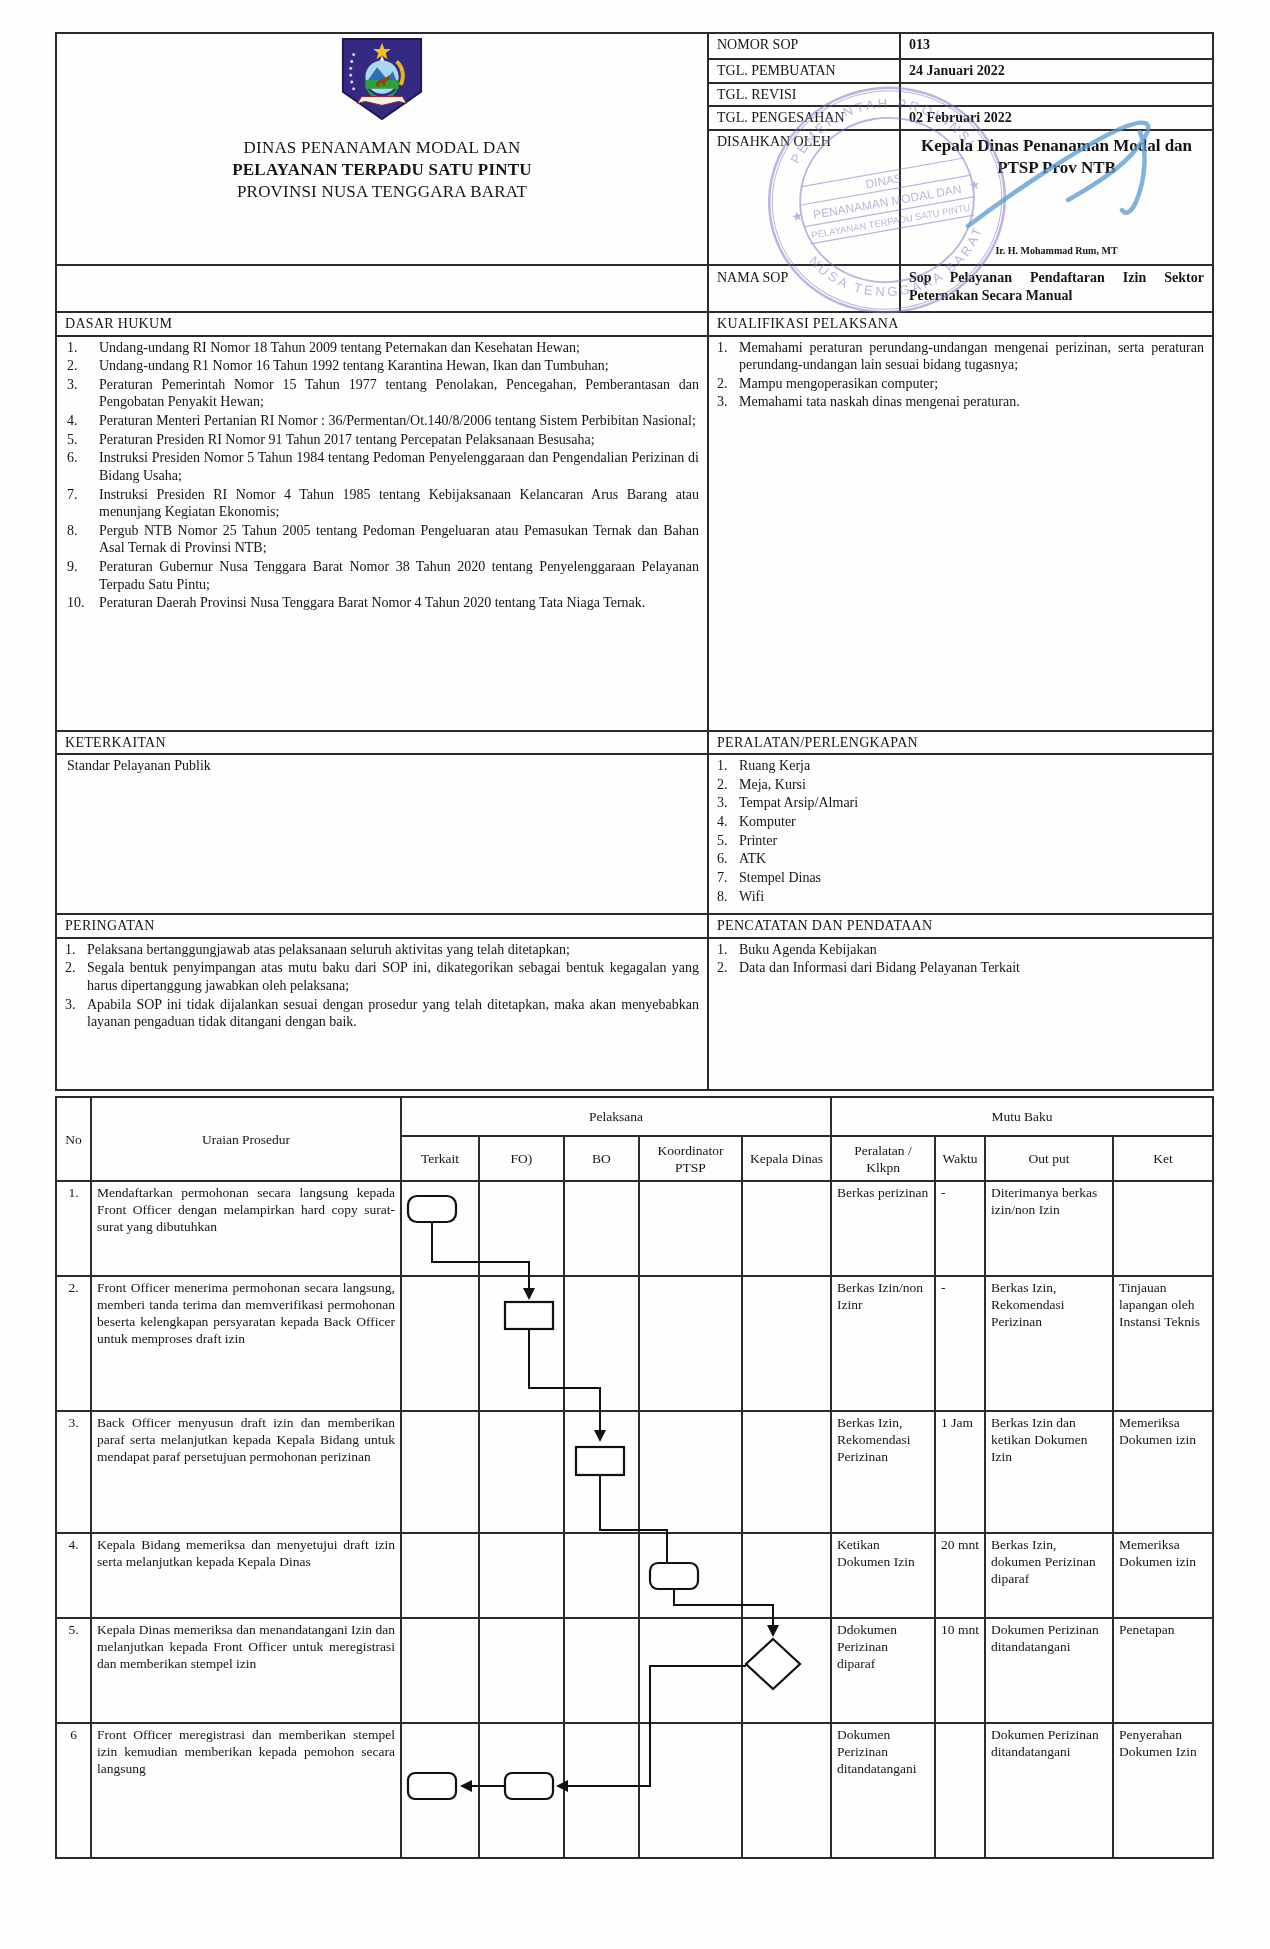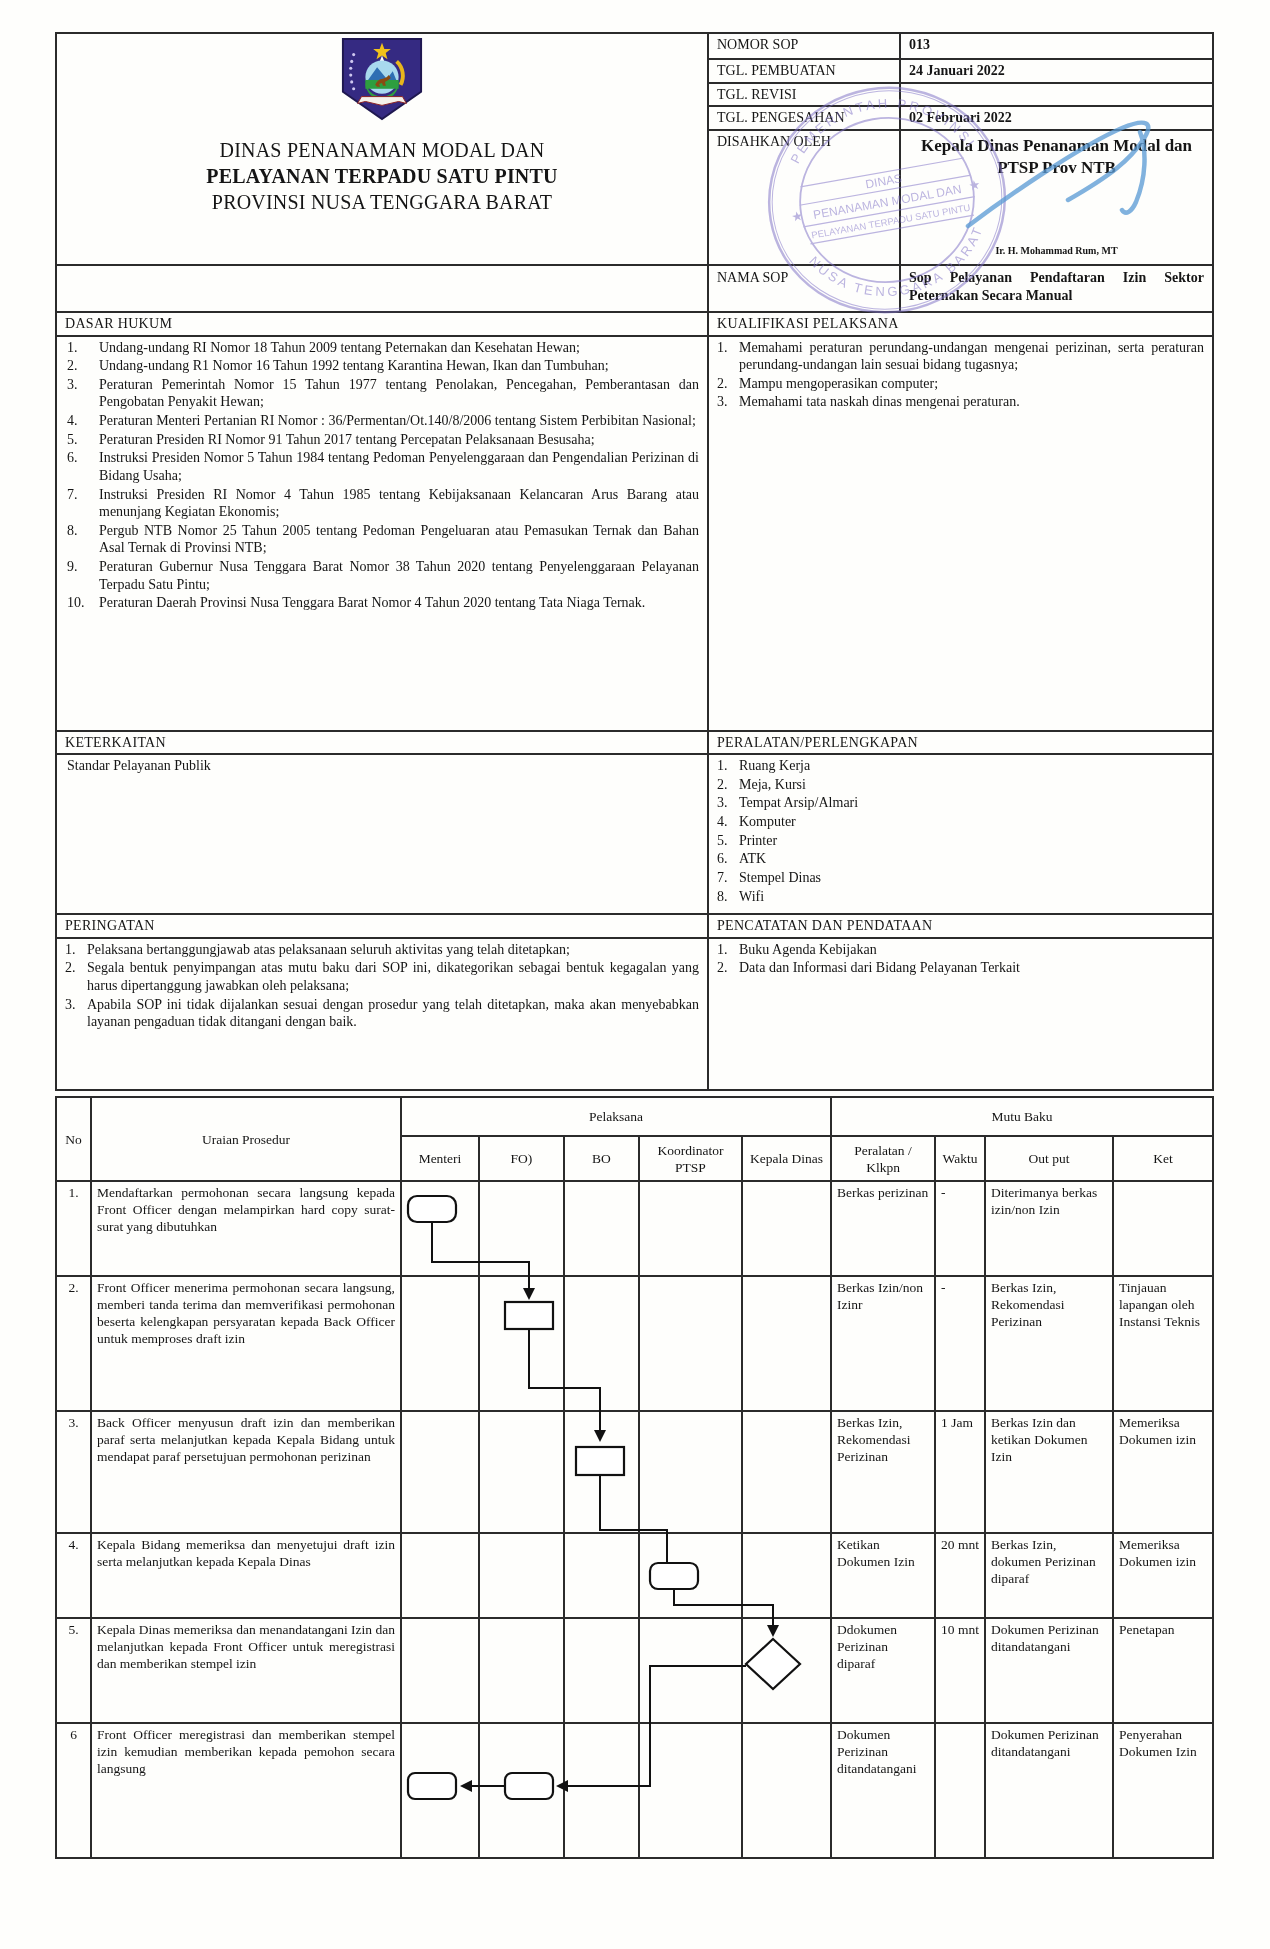--- a/index.html
+++ b/index.html
@@ -9,21 +9,21 @@
     font-family: "Liberation Serif", "DejaVu Serif", serif; color: #151515;
     overflow: hidden;
   }
   table { border-collapse: collapse; table-layout: fixed; }
   td, th { border: 2px solid #2b2b2b; font-weight: normal; overflow: hidden; }
 
   
   .top-table { position: absolute; left: 55px; top: 32px; width: 1157px; }
   .top-table td { font-size: 14px; line-height: 1.26; vertical-align: top; padding: 2px 8px; }
   .logo-cell { text-align: center; vertical-align: top; padding-top: 20px; }
-  .agency { font-size: 20px; line-height: 1.3; letter-spacing: .2px; margin-top: 10px; }
+  .agency { font-size: 17px; line-height: 1.3; letter-spacing: .2px; margin-top: 10px; }
   .agency .b { font-weight: bold; }
   .info-label { font-size: 15px; padding: 1px 6px; vertical-align: middle; }
   .info-value { font-size: 15px; padding: 1px 6px 1px 10px; vertical-align: middle; font-weight: bold; }
   .disahkan-cell { height: 131px; }
   .disahkan-inner { height: 127px; display: flex; flex-direction: column; justify-content: space-between; align-items: center; }
   .jabatan { text-align: center; font-size: 17px; line-height: 1.3; padding-top: 2px; }
   .pejabat { text-align: center; font-size: 10px; padding-bottom: 2px; }
   .nama-sop-value { text-align: justify; font-size: 15px; margin-left: 12px; }
   .sec-head { font-size: 14.5px; padding: 1px 10px; letter-spacing: .3px; }
   .sec-body { vertical-align: top; }
@@ -202,21 +202,21 @@
         <col style="width:100px">
     </colgroup>
     <tbody>
         <tr style="height:39px">
       <th rowspan="2">No</th>
       <th rowspan="2">Uraian Prosedur</th>
       <th colspan="5">Pelaksana</th>
       <th colspan="4">Mutu Baku</th>
     </tr>
     <tr style="height:45px">
-      <th>Menteri</th>
+      <th>Terkait</th>
       <th>FO)</th>
       <th>BO</th>
       <th>Koordinator PTSP</th>
       <th>Kepala Dinas</th>
       <th>Peralatan / Klkpn</th>
       <th>Waktu</th>
       <th>Out put</th>
       <th>Ket</th>
     </tr>
 

